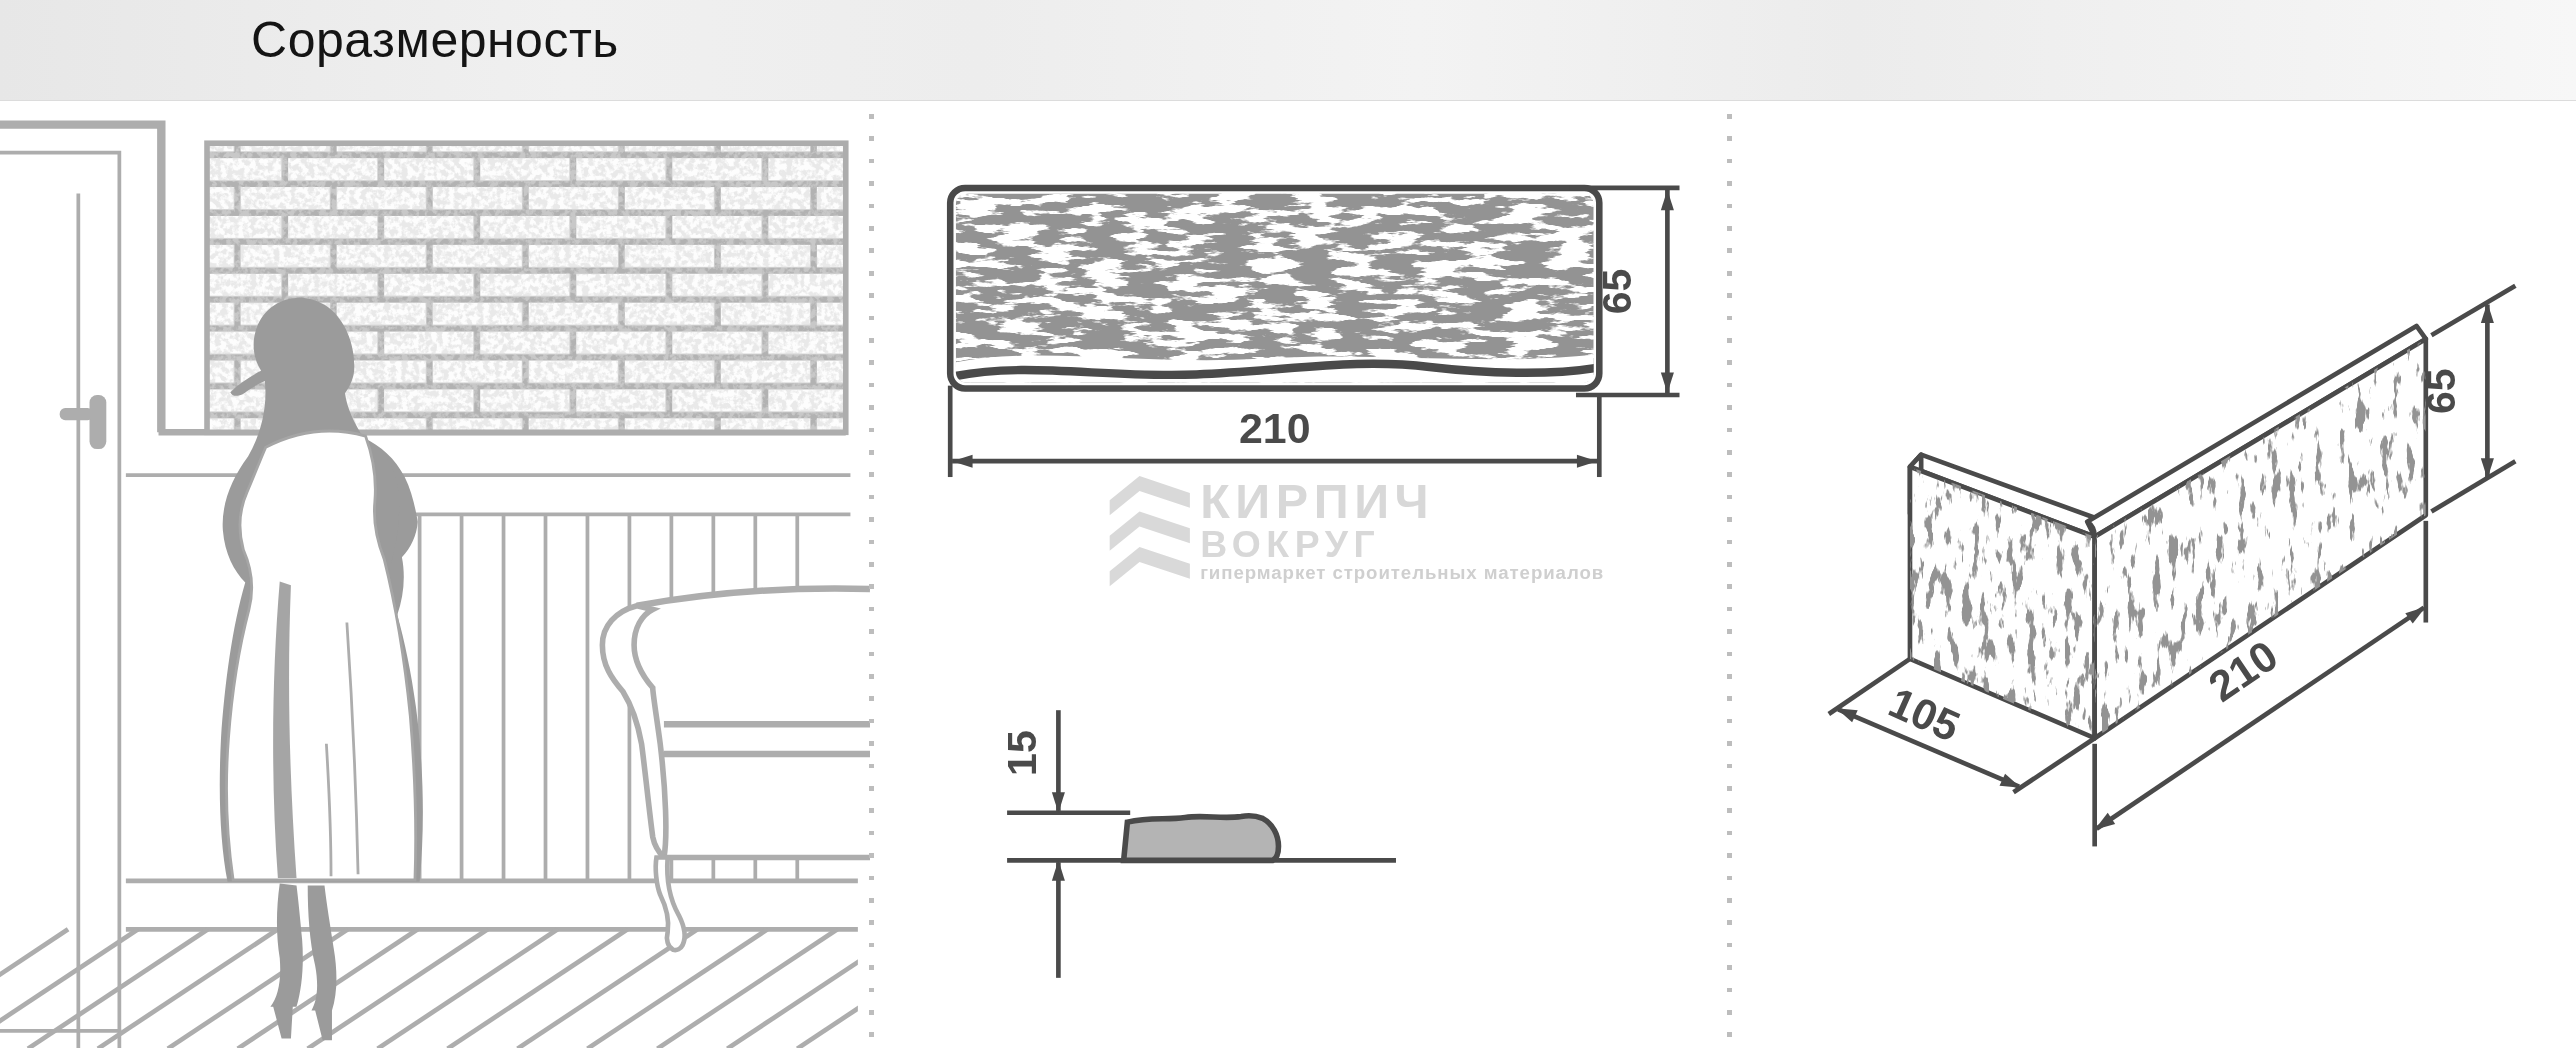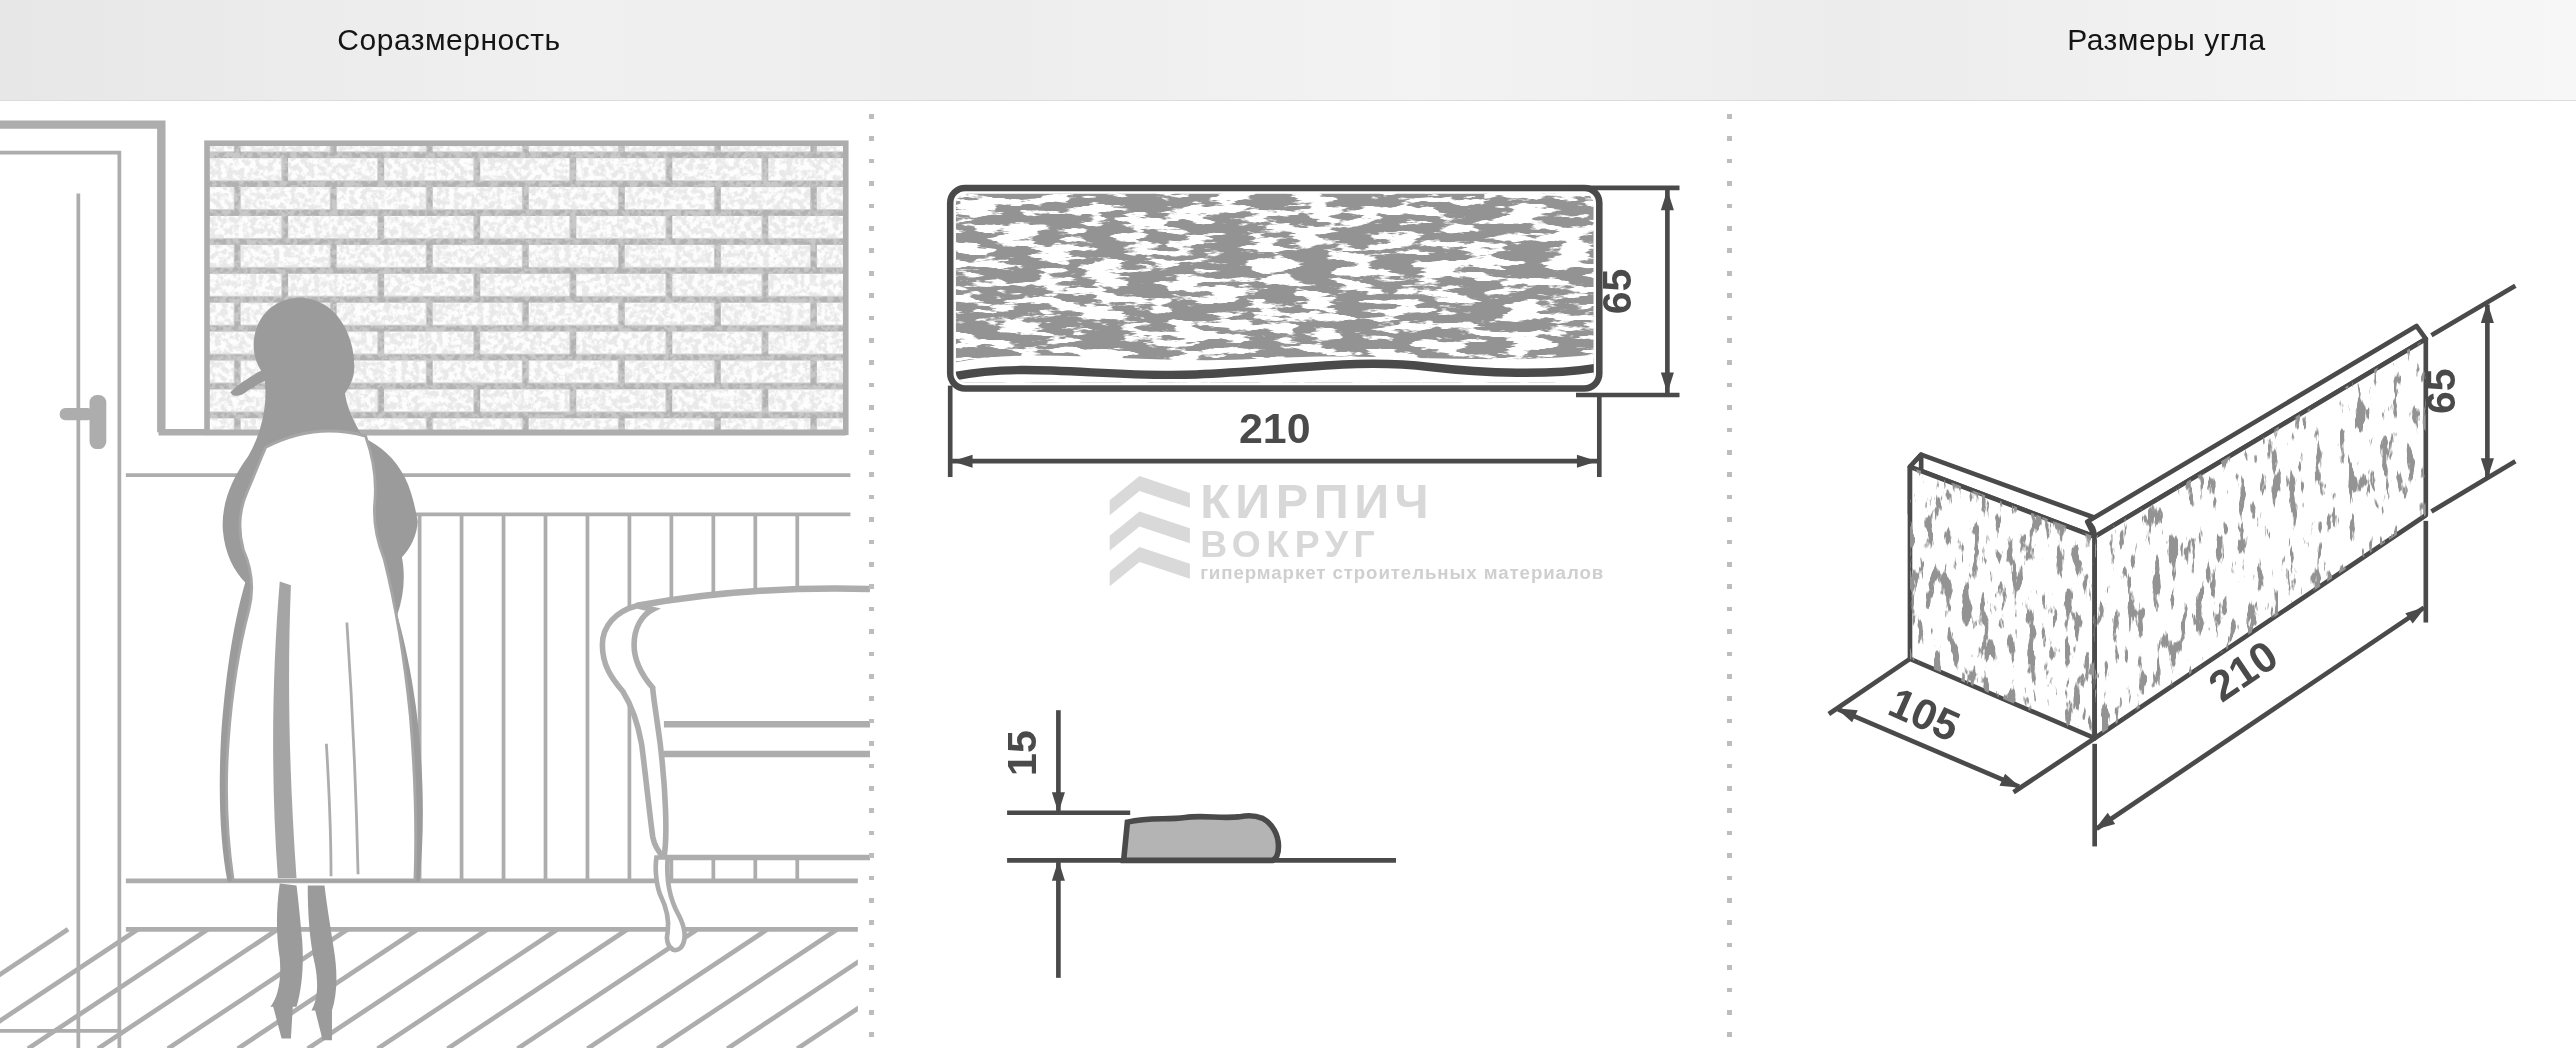--- a/index.html
+++ b/index.html
@@ -3,21 +3,21 @@
 <meta charset="utf-8">
 <style>
   html,body{margin:0;padding:0;background:#fff;}
   #stage{position:relative;width:2576px;height:1049px;overflow:hidden;background:#fff;
          font-family:"Liberation Sans", sans-serif;}
   
   #header{position:absolute;left:0;top:0;width:2576px;height:100px;
           background:linear-gradient(90deg,#e7e7e7 0%,#f0f0f0 22%,#ededed 38%,#f3f3f3 55%,#ececec 72%,#f7f7f7 100%);
           border-bottom:0.9px solid #dcdcdc;}
   .htitle{position:absolute;top:0;height:80px;display:flex;align-items:center;justify-content:center;
-          font-size:30px;color:#141414;letter-spacing:0.5px;margin-left:14px;}
+          font-size:50px;color:#141414;letter-spacing:0.5px;}
   
   .panel{position:absolute;top:100px;height:949px;}
   svg{position:absolute;left:0;top:0;}
   
   .dotsep{position:absolute;top:114px;width:4.7px;height:924px;
           background:repeating-linear-gradient(180deg,#bdbdbd 0 4.7px,transparent 4.7px 22.4px);}
   
   .dk{stroke:#4a4a4a;fill:none;}
   .lt{stroke:#adadad;fill:none;}
   .dim-label{font-family:"Liberation Sans",sans-serif;font-weight:bold;fill:#4a4a4a;}
@@ -25,21 +25,20 @@
   .logo-big{font-family:"Liberation Sans",sans-serif;font-weight:bold;fill:#d8d8d8;letter-spacing:6px;}
   .logo-cap{font-family:"Liberation Sans",sans-serif;font-weight:600;fill:#cfcfcf;letter-spacing:1px;}
 </style>
 </head>
 <body>
 
 <div id="stage">
 
   <div id="header">
     <div class="htitle" style="left:0;width:870px;">Соразмерность</div>
-    <div class="htitle" style="left:1729px;width:847px;">Размеры угла</div>
   </div>
 
   <div class="panel" style="left:0;width:870px;">
     <svg width="870" height="949" viewBox="0 0 933 1017">
       <defs>
         <pattern id="bricks" width="103" height="62" patternUnits="userSpaceOnUse">
           <rect x="0" y="0" width="103" height="62" fill="#b2b2b2"></rect>
           <rect x="0" y="0" width="96" height="24" fill="#fdfdfd"></rect>
           <rect x="-51" y="31" width="96" height="24" fill="#fdfdfd"></rect>
           <rect x="52" y="31" width="96" height="24" fill="#fdfdfd"></rect>

